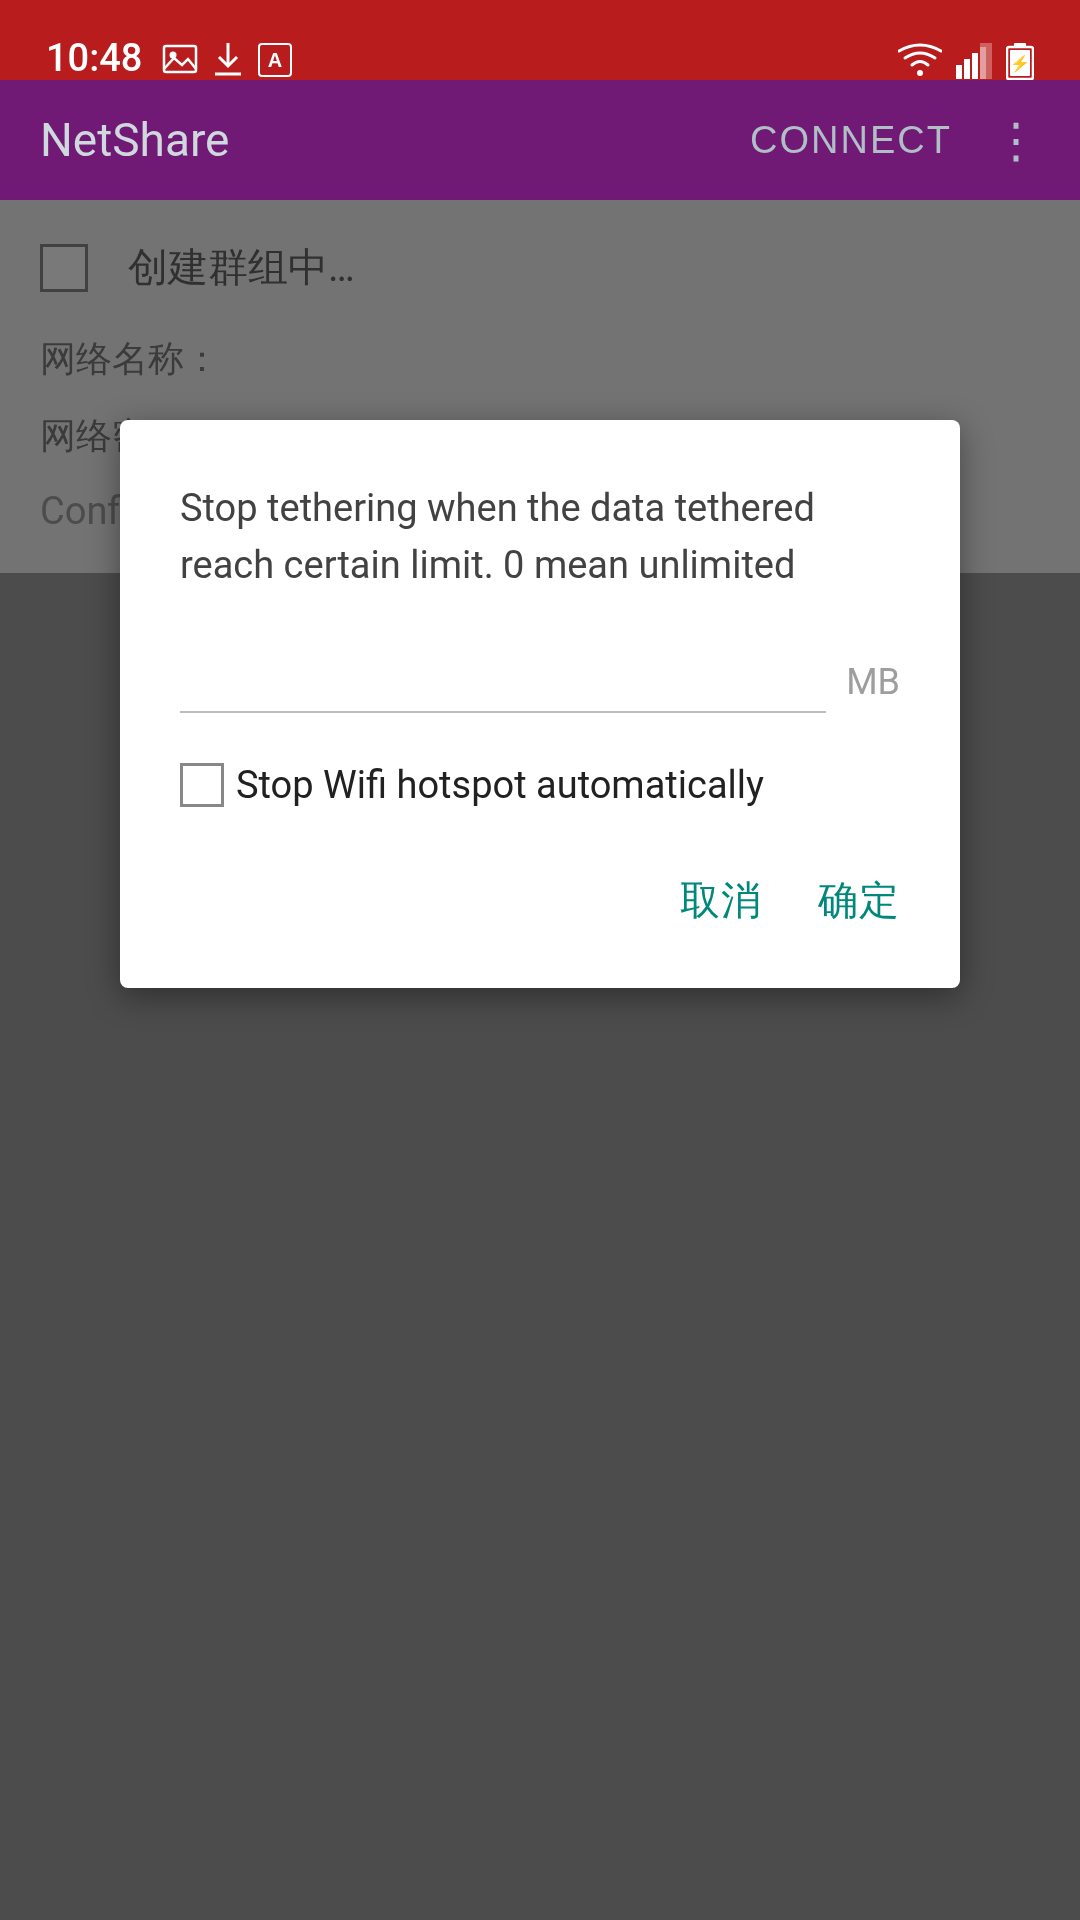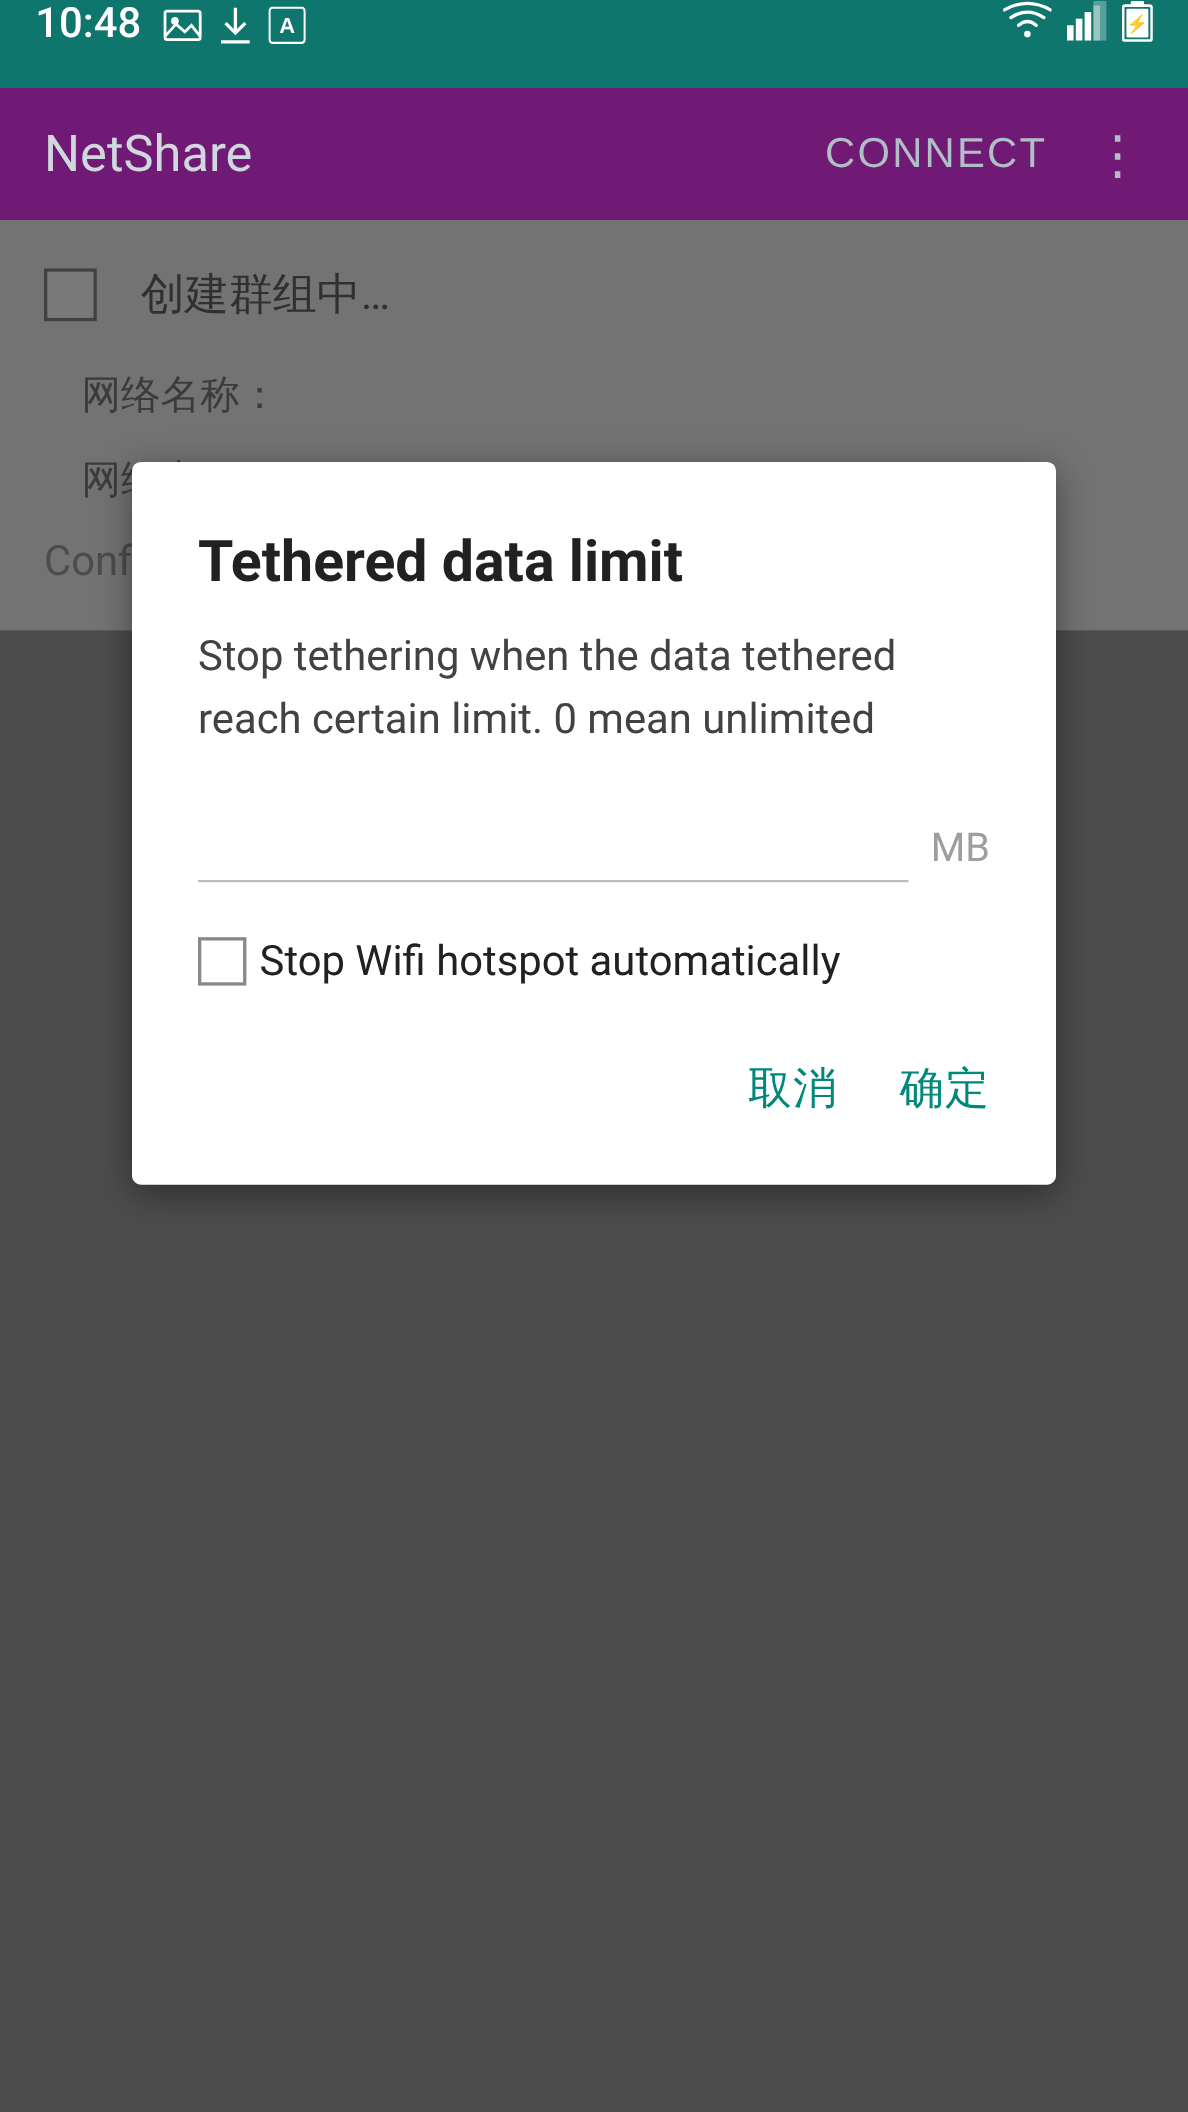--- a/index.html
+++ b/index.html
@@ -11,25 +11,25 @@
       background: #757575;
       font-family: 'Roboto', Arial, sans-serif;
       overflow: hidden;
       position: relative;
     }
 
     
     .status-bar {
       width: 100%;
       height: 80px;
-      background: #0f766e;
-      display: flex;
-      align-items: flex-start;
+      background: #b91c1c;
+      display: flex;
+      align-items: flex-end;
       justify-content: space-between;
-      padding: 0 32px;
+      padding: 0 46px;
     }
     .status-left {
       display: flex;
       align-items: center;
       gap: 20px;
     }
     .status-time {
       color: #fff;
       font-size: 38px;
       font-weight: 500;
@@ -107,21 +107,20 @@
     .checkbox-label {
       font-size: 40px;
       color: #212121;
     }
     .form-row {
       margin-bottom: 28px;
     }
     .form-label {
       font-size: 36px;
       color: #424242;
-      margin-left: 34px;
     }
     .configure-label {
       font-size: 38px;
       color: #757575;
       margin-top: 20px;
     }
 
     
     .overlay {
       position: absolute;
@@ -298,21 +297,20 @@
   <div class="form-row">
     <span class="form-label">网络密码：</span>
   </div>
   <div>
     <span class="configure-label">Configure</span>
   </div>
 </div>
 
 <div class="overlay">
   <div class="dialog">
-    <div class="dialog-title">Tethered data limit</div>
     <div class="dialog-message">Stop tethering when the data tethered reach certain limit. 0 mean unlimited</div>
     <div class="dialog-input-row">
       <input class="dialog-input" type="number" value="" style="">
       <span class="input-unit">MB</span>
     </div>
     <div class="dialog-checkbox-row">
       <div class="dialog-checkbox"></div>
       <span class="dialog-checkbox-label">Stop Wifi hotspot automatically</span>
     </div>
     <div class="dialog-actions">

